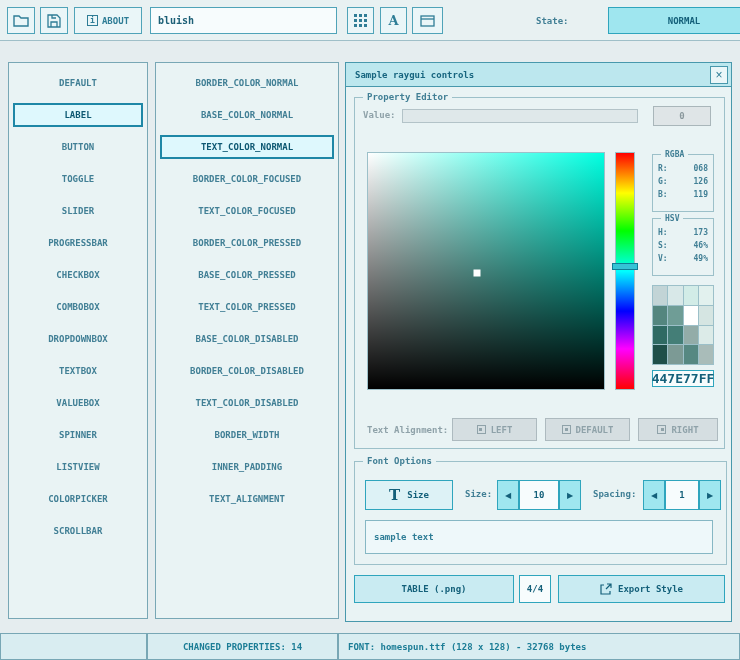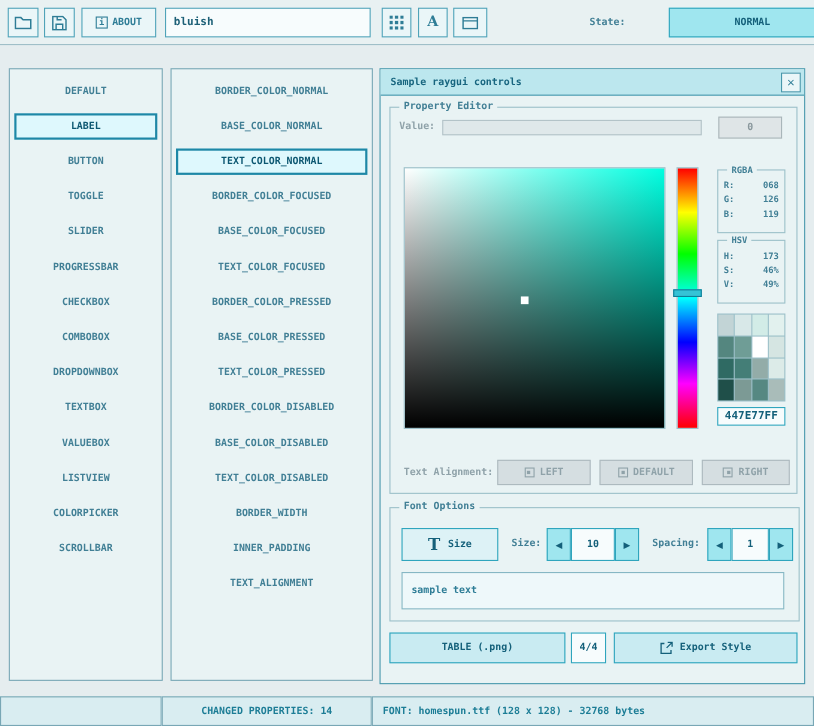--- a/index.html
+++ b/index.html
@@ -90,21 +90,21 @@
   .mb-hsv{left:297px;top:120px;height:58px;}
   .mrow{display:flex;justify-content:space-between;padding:0 5px;line-height:13px;}
   .mrow:first-of-type{margin-top:7px;}
 
   .palette{position:absolute;left:297px;top:187px;width:62px;height:80px;
       display:grid;grid-template-columns:repeat(4,1fr);grid-auto-rows:1fr;
       gap:1px;padding:1px;background:var(--group);}
   .pcell{cursor:pointer;}
   .hexbox{position:absolute;left:297px;top:272px;width:62px;height:17px;
       border:1px solid var(--accent);background:#f7fcfd;color:var(--textdark);
-      display:flex;align-items:center;justify-content:center;font-size:10px;}
+      display:flex;align-items:center;justify-content:center;font-size:13px;}
 
   .align-label{position:absolute;left:12px;top:327px;color:var(--distext);}
   .abtn{position:absolute;top:320px;height:23px;background:var(--disbg);
       border:1px solid var(--disborder);color:var(--distext);display:flex;
       align-items:center;justify-content:center;gap:5px;font:inherit;cursor:pointer;}
   .a-left{left:97px;width:85px;}
   .a-center{left:190px;width:85px;}
   .a-right{left:283px;width:80px;}
   .align-ic{display:inline-flex;width:9px;height:9px;border:1px solid currentColor;
       align-items:center;}
@@ -205,37 +205,37 @@
     <div class="litem selected">LABEL</div>
     <div class="litem">BUTTON</div>
     <div class="litem">TOGGLE</div>
     <div class="litem">SLIDER</div>
     <div class="litem">PROGRESSBAR</div>
     <div class="litem">CHECKBOX</div>
     <div class="litem">COMBOBOX</div>
     <div class="litem">DROPDOWNBOX</div>
     <div class="litem">TEXTBOX</div>
     <div class="litem">VALUEBOX</div>
+    <div class="litem">SPINNER</div>
     <div class="litem">LISTVIEW</div>
     <div class="litem">COLORPICKER</div>
     <div class="litem">SCROLLBAR</div>
   </nav>
 
   <nav class="panel p-mid">
     <div class="litem">BORDER_COLOR_NORMAL</div>
     <div class="litem">BASE_COLOR_NORMAL</div>
     <div class="litem selected">TEXT_COLOR_NORMAL</div>
     <div class="litem">BORDER_COLOR_FOCUSED</div>
-    <div class="litem">BASE_COLOR_FOCUSED</div>
     <div class="litem">TEXT_COLOR_FOCUSED</div>
     <div class="litem">BORDER_COLOR_PRESSED</div>
     <div class="litem">BASE_COLOR_PRESSED</div>
     <div class="litem">TEXT_COLOR_PRESSED</div>
+    <div class="litem">BASE_COLOR_DISABLED</div>
     <div class="litem">BORDER_COLOR_DISABLED</div>
-    <div class="litem">BASE_COLOR_DISABLED</div>
     <div class="litem">TEXT_COLOR_DISABLED</div>
     <div class="litem">BORDER_WIDTH</div>
     <div class="litem">INNER_PADDING</div>
     <div class="litem">TEXT_ALIGNMENT</div>
   </nav>
 
   <section class="window">
     <div class="titlebar">
       <span>Sample raygui controls</span>
     </div>

